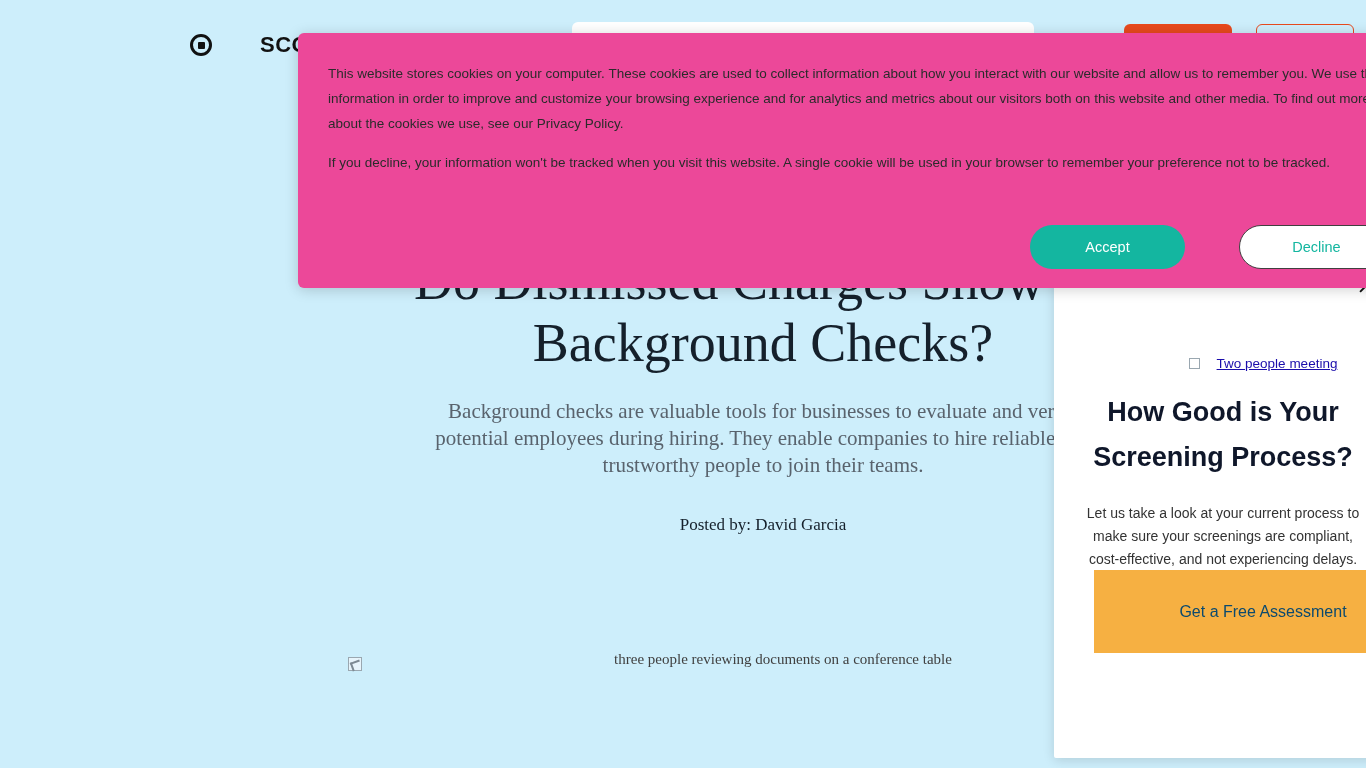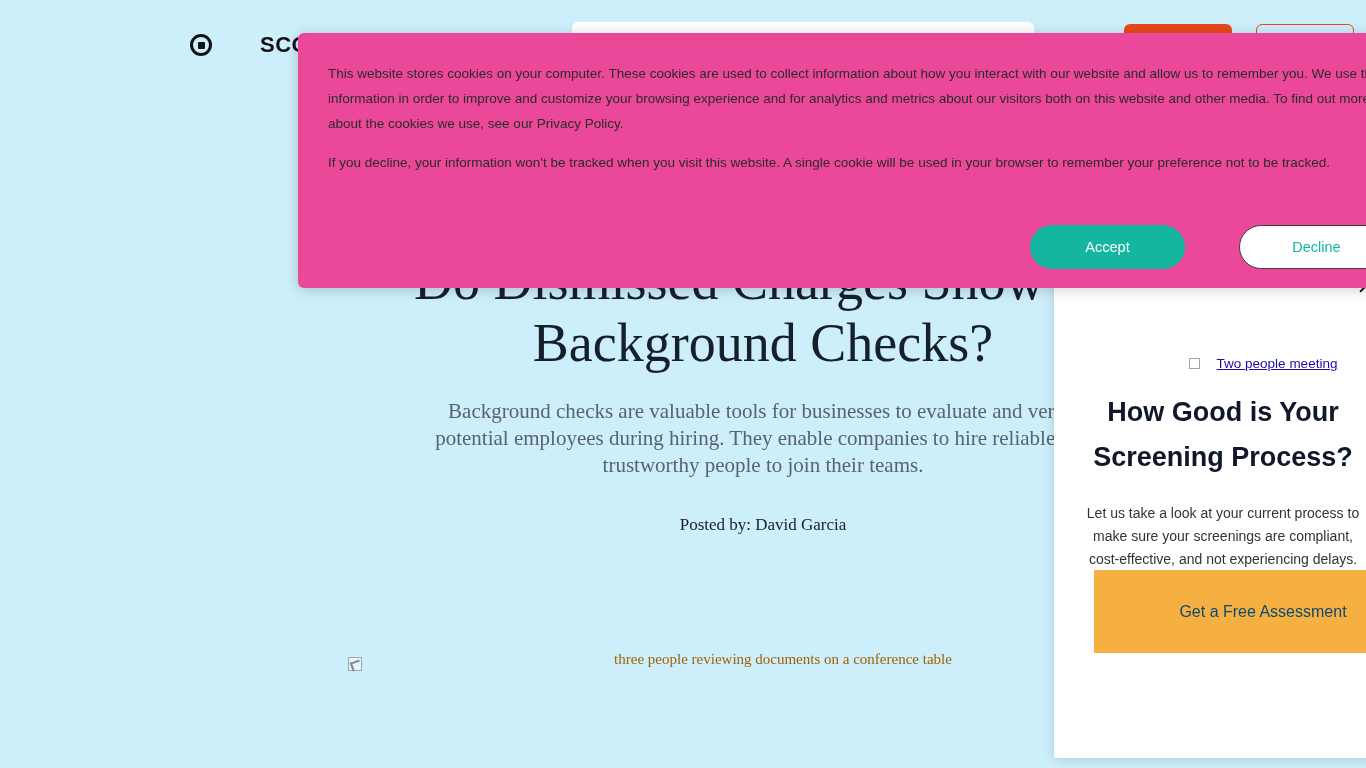--- a/index.html
+++ b/index.html
@@ -182,21 +182,21 @@
     position: absolute;
     left: 2px; top: 3px;
     width: 8px; height: 7px;
     border-left: 2px solid #7d8a94;
     border-top: 2px solid #7d8a94;
     transform: rotate(-20deg);
   }
   .figcaption {
     font-family: "Liberation Serif", serif;
     font-size: 15px;
-    color: #a16207;
+    color: #404040;
   }
 
   
   .cookie-banner {
     position: absolute;
     left: 218px;
     top: 33px;
     width: 1126px;
     height: 255px;
     background: #ec4899;

